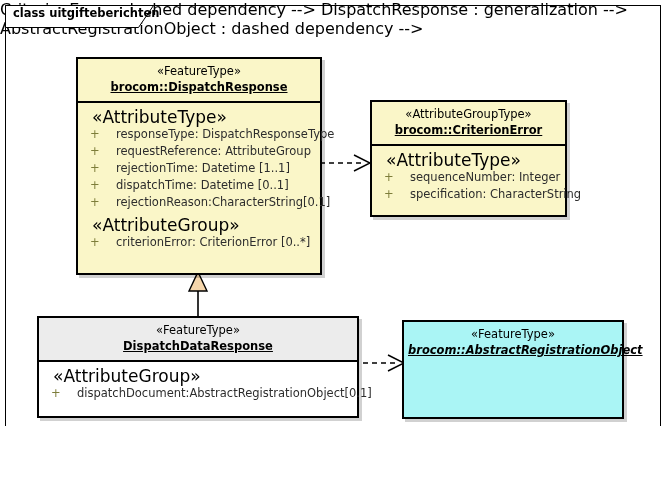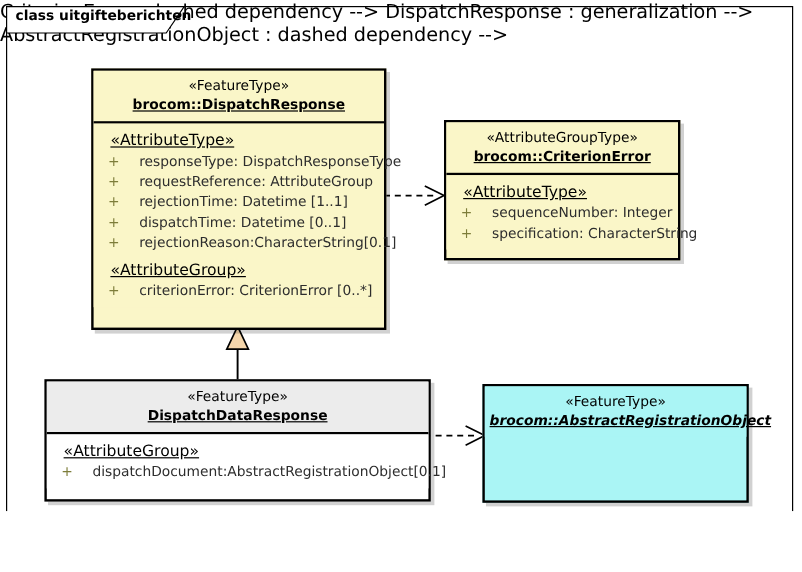--- a/index.html
+++ b/index.html
@@ -79,26 +79,25 @@
     text-decoration: underline;
   }
   .classname.abstract {
     font-style: italic;
   }
   .uml-body {
     box-sizing: border-box;
     padding: 6px 4px 5px 4px;
   }
   .group-label {
-    font-size: 13px;
+    font-size: 17px;
     color: #000000;
     line-height: 17px;
     padding-left: 10px;
     white-space: nowrap;
-    text-decoration: underline;
   }
   .attr-row {
     display: block;
     font-size: 11.5px;
     color: #000000;
     line-height: 17px;
     white-space: nowrap;
     position: relative;
     padding-left: 34px;
   }

